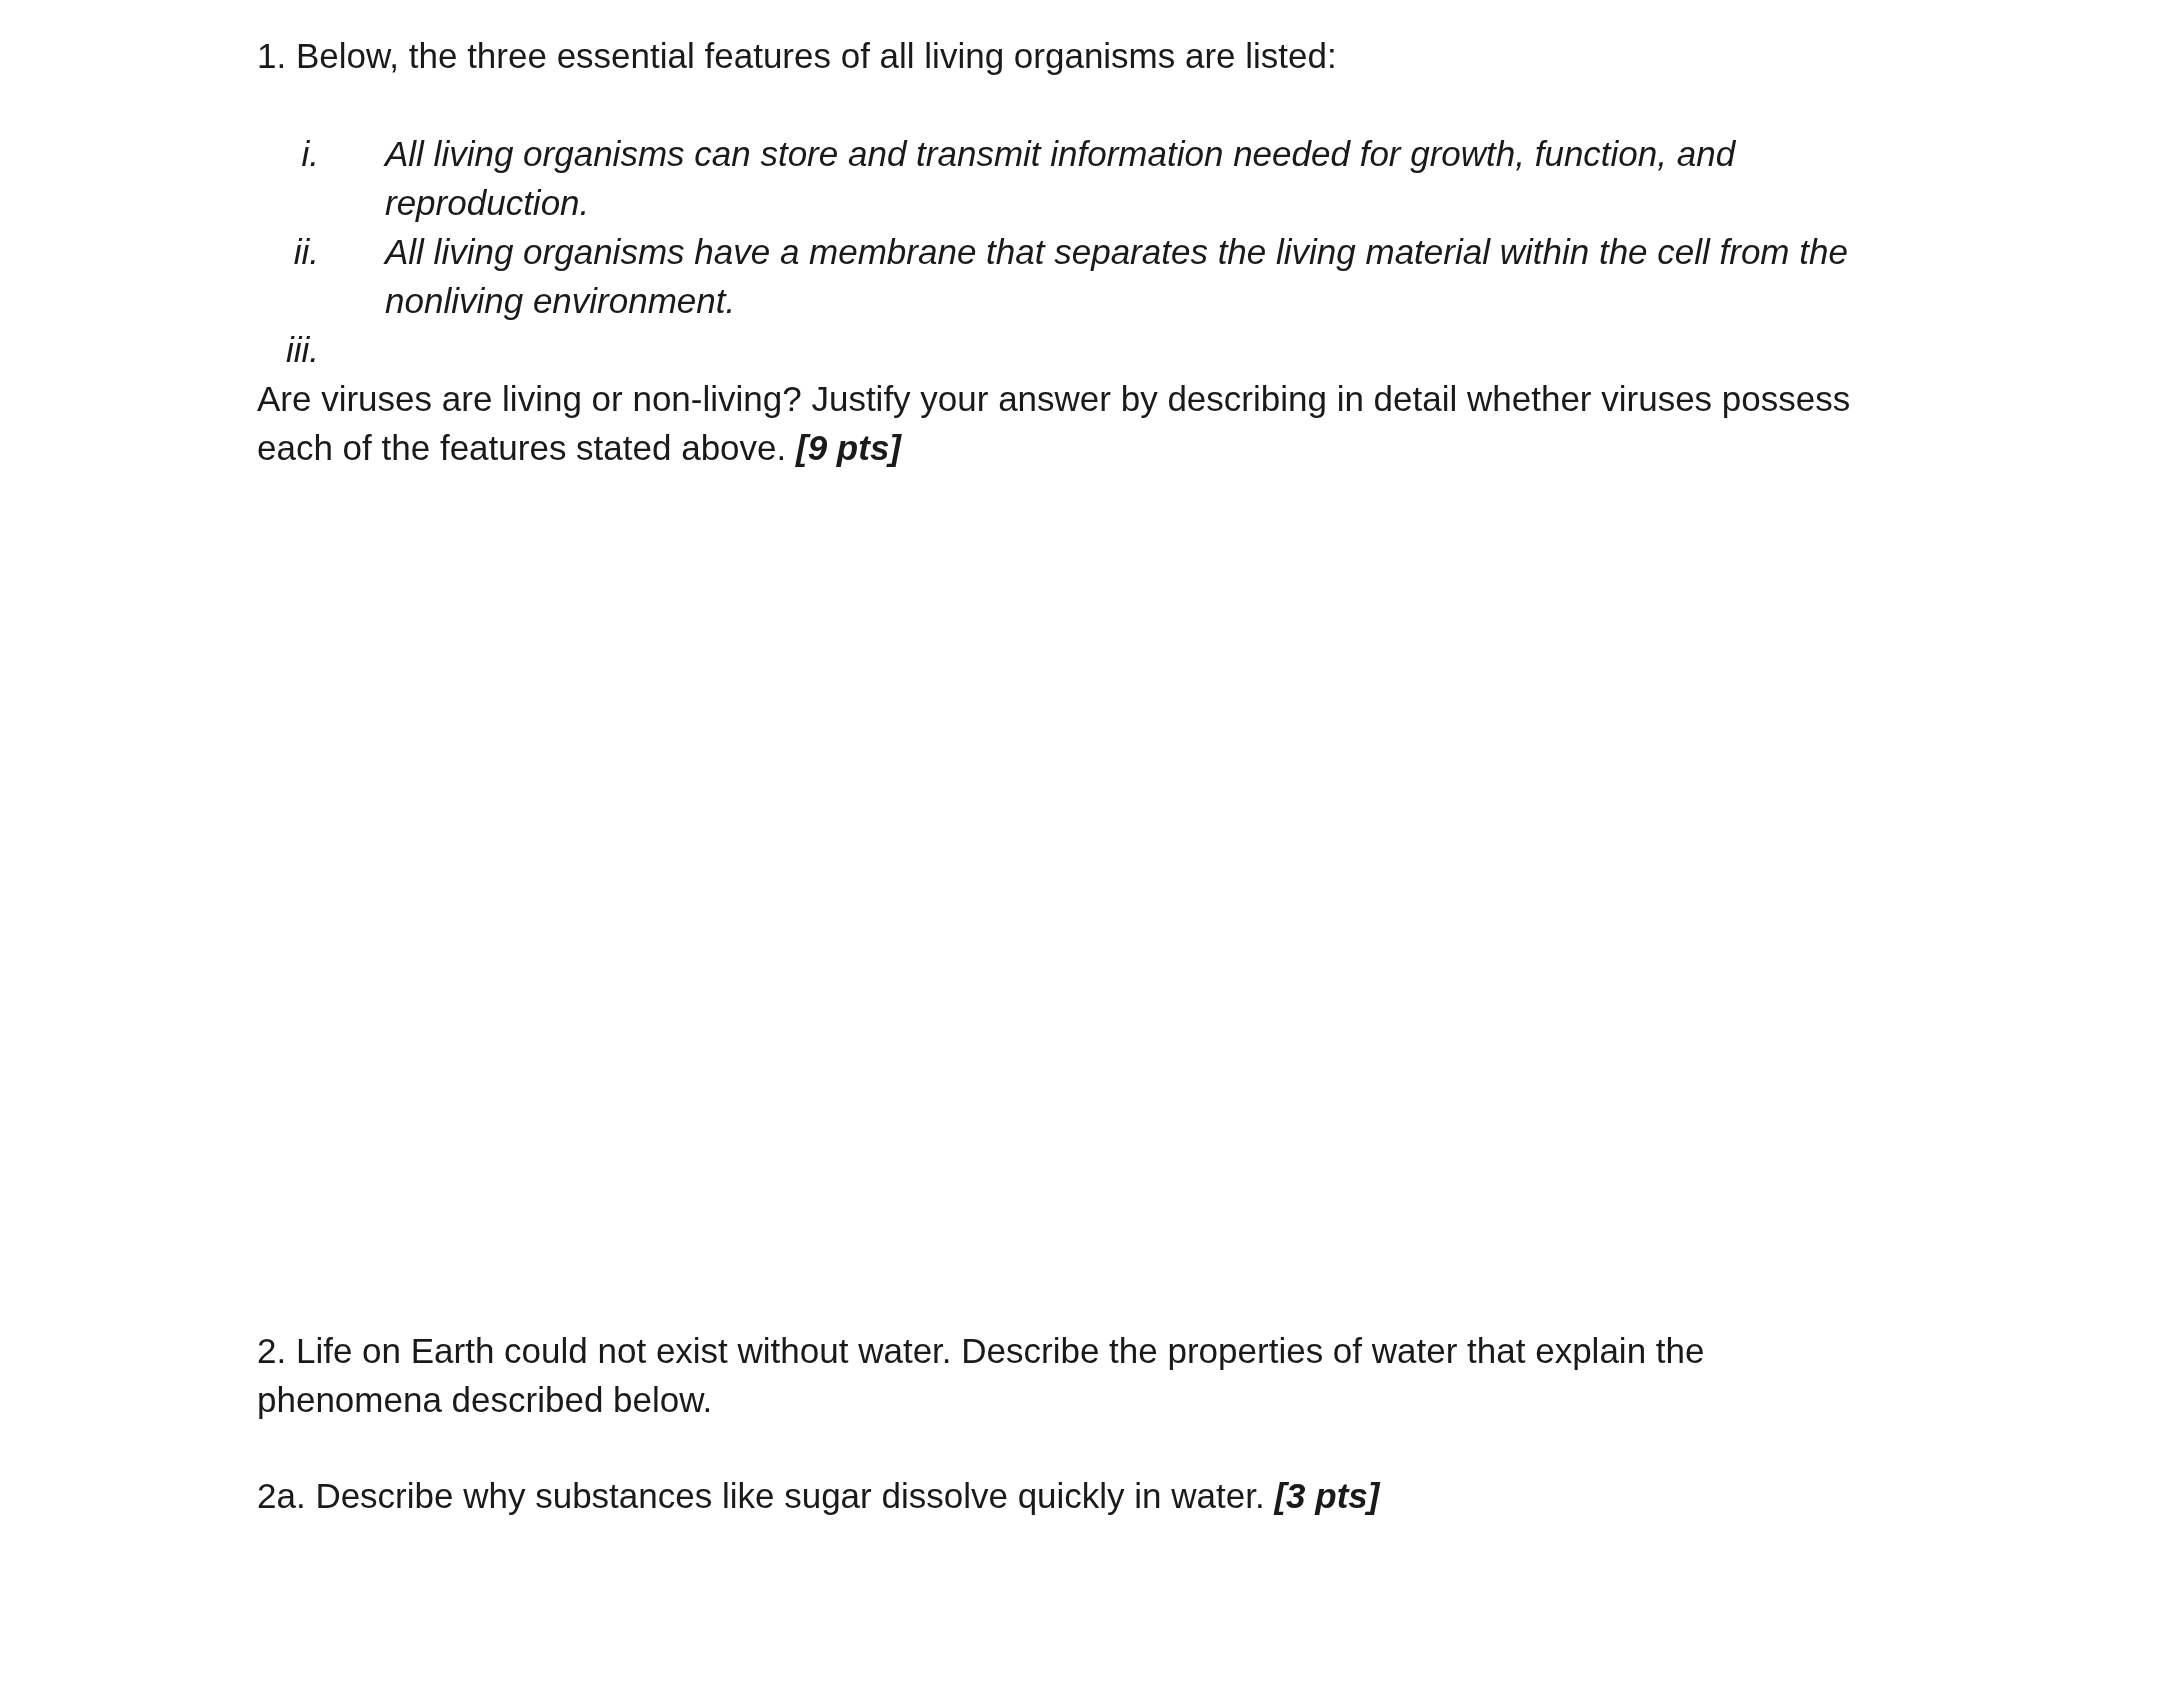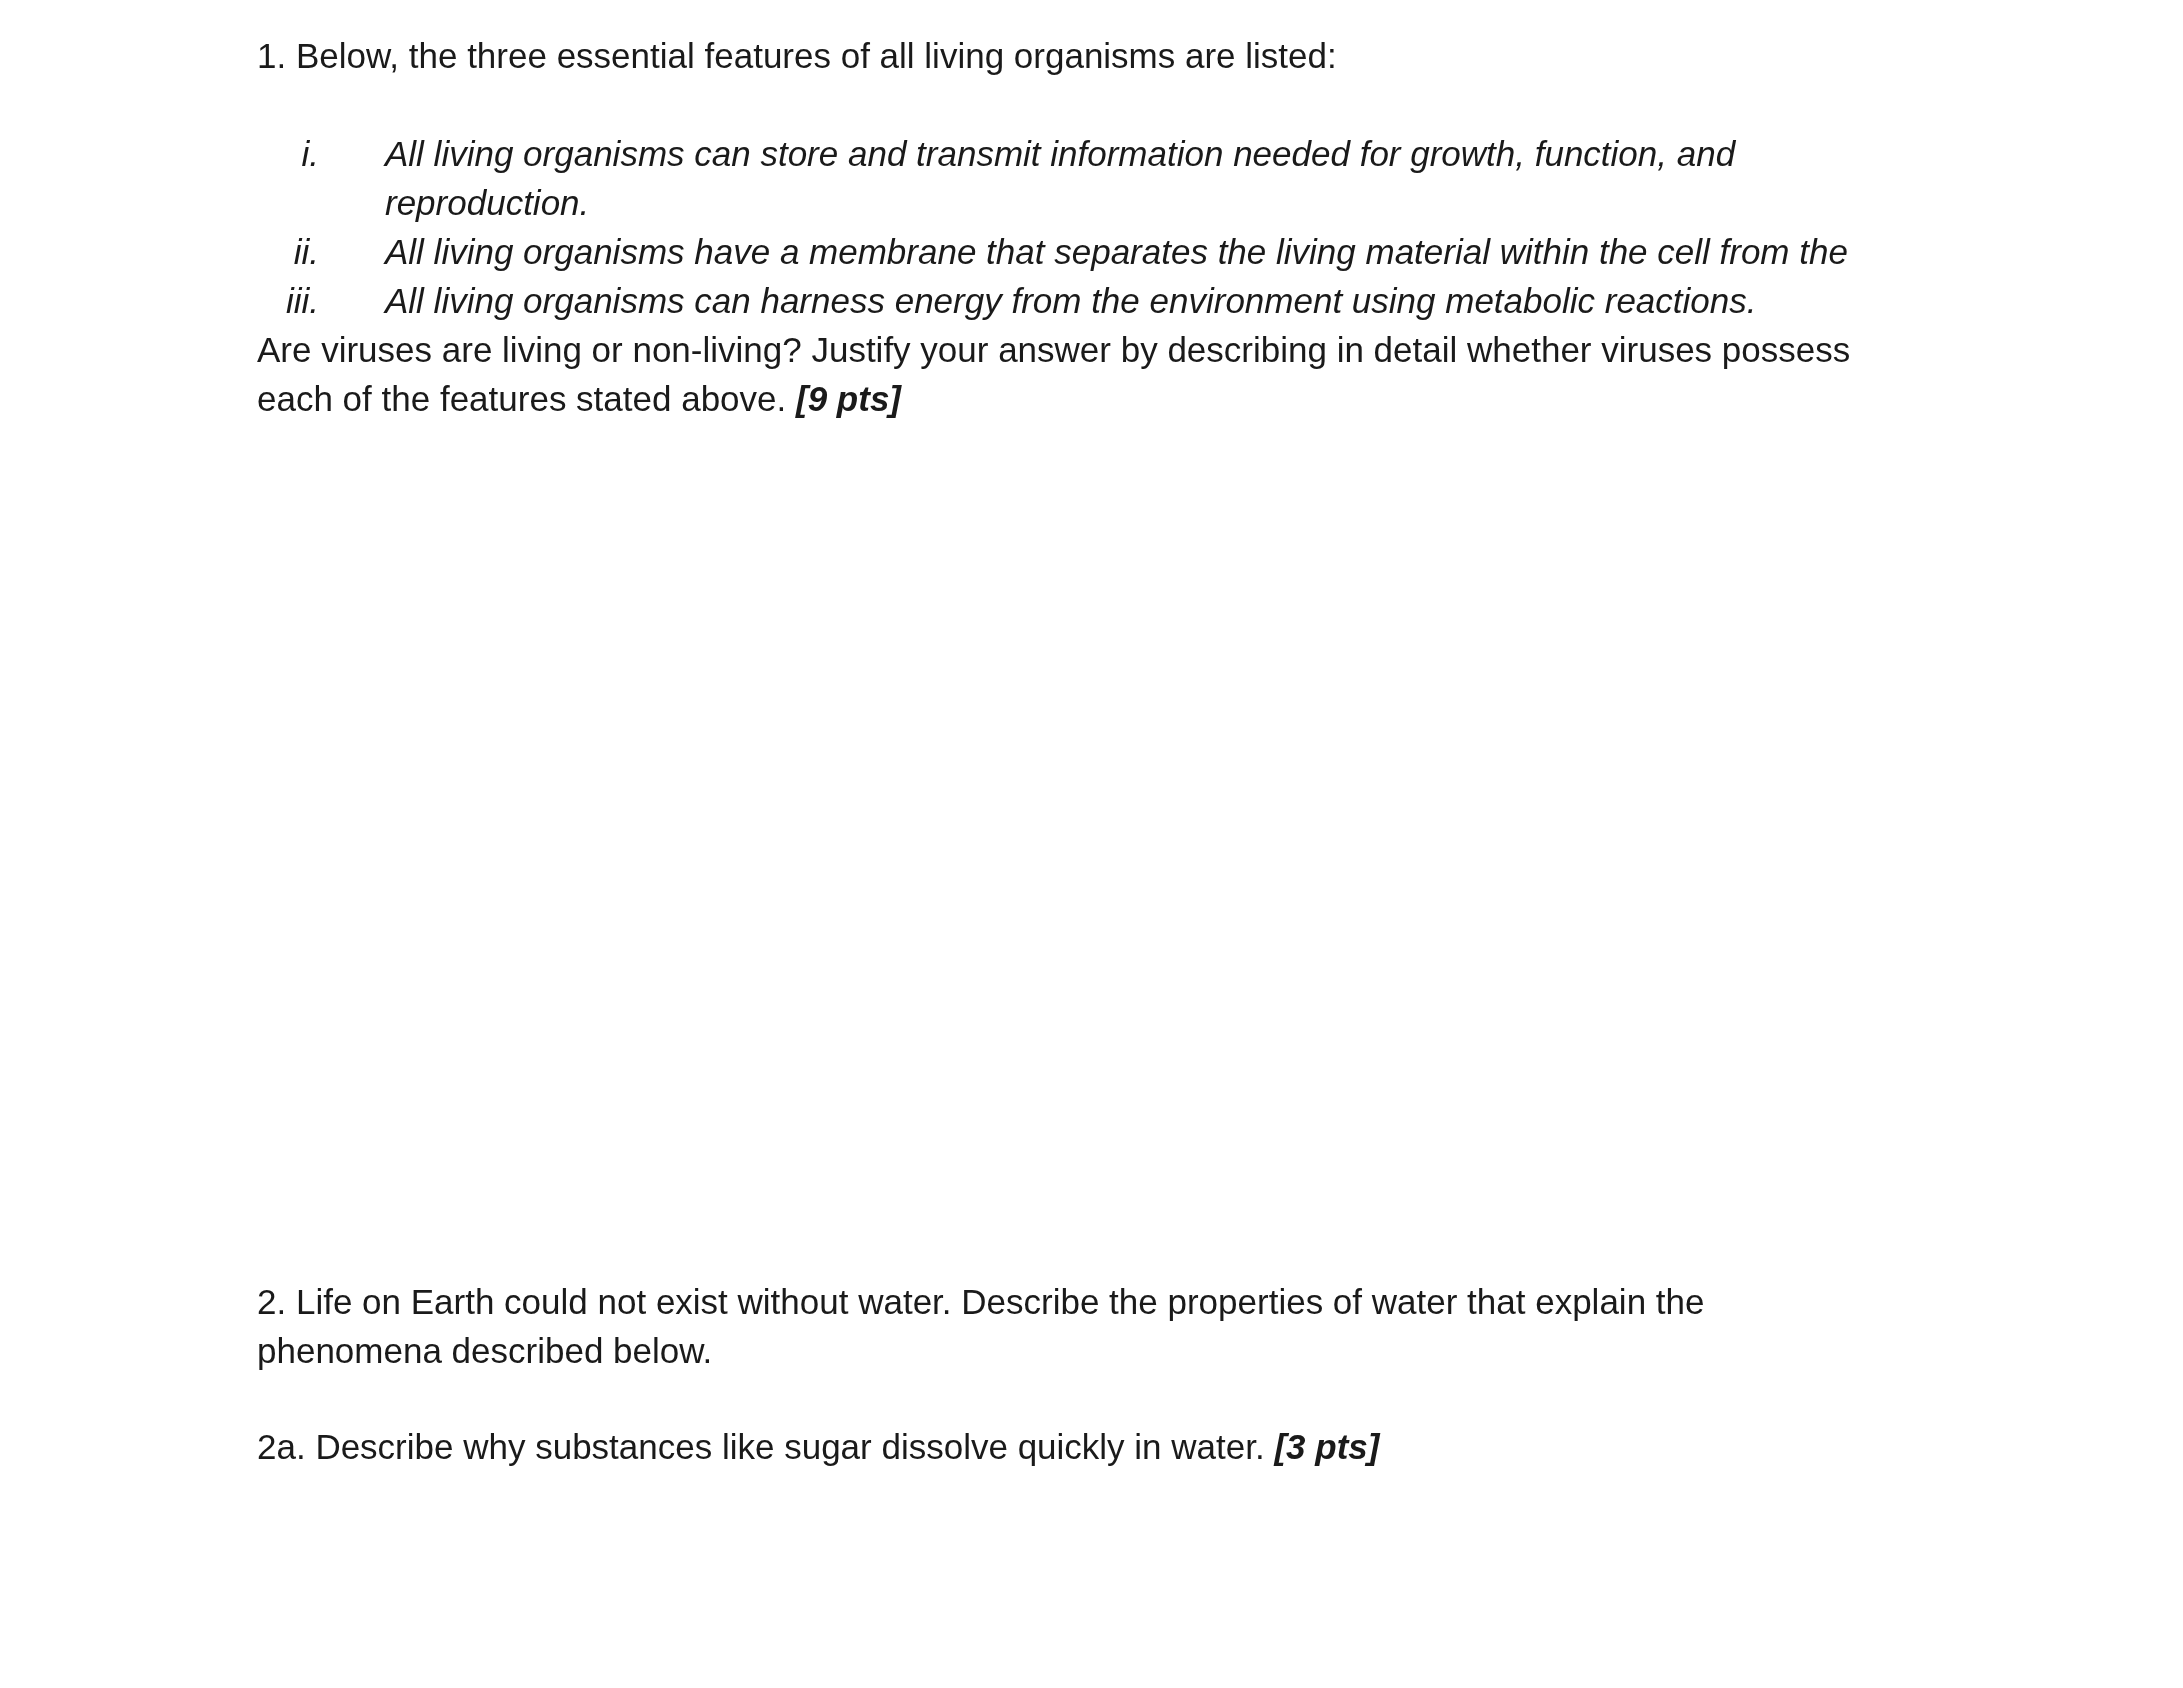--- a/index.html
+++ b/index.html
@@ -66,28 +66,26 @@
       <div class="item-text">
         <div class="line">All living organisms can store and transmit information needed for growth, function, and</div>
         <div class="line">reproduction.</div>
       </div>
     </div>
 
     <div class="list-item">
       <span class="numeral">ii.</span>
       <div class="item-text">
         <div class="line">All living organisms have a membrane that separates the living material within the cell from the</div>
+        <div class="line">nonliving environment.</div>
       </div>
     </div>
 
     <div class="list-item">
       <span class="numeral">iii.</span>
-      <div class="item-text">
-        <div class="line">All living organisms can harness energy from the environment using metabolic reactions.</div>
-      </div>
     </div>
 
   </div>
 
   <div class="prompt">
     <div class="line">Are viruses are living or non-living? Justify your answer by describing in detail whether viruses possess</div>
     <div class="line"><span>each of the features stated above.</span> <span class="pts">[9 pts]</span></div>
   </div>
 
   <div class="answer-space"></div>

